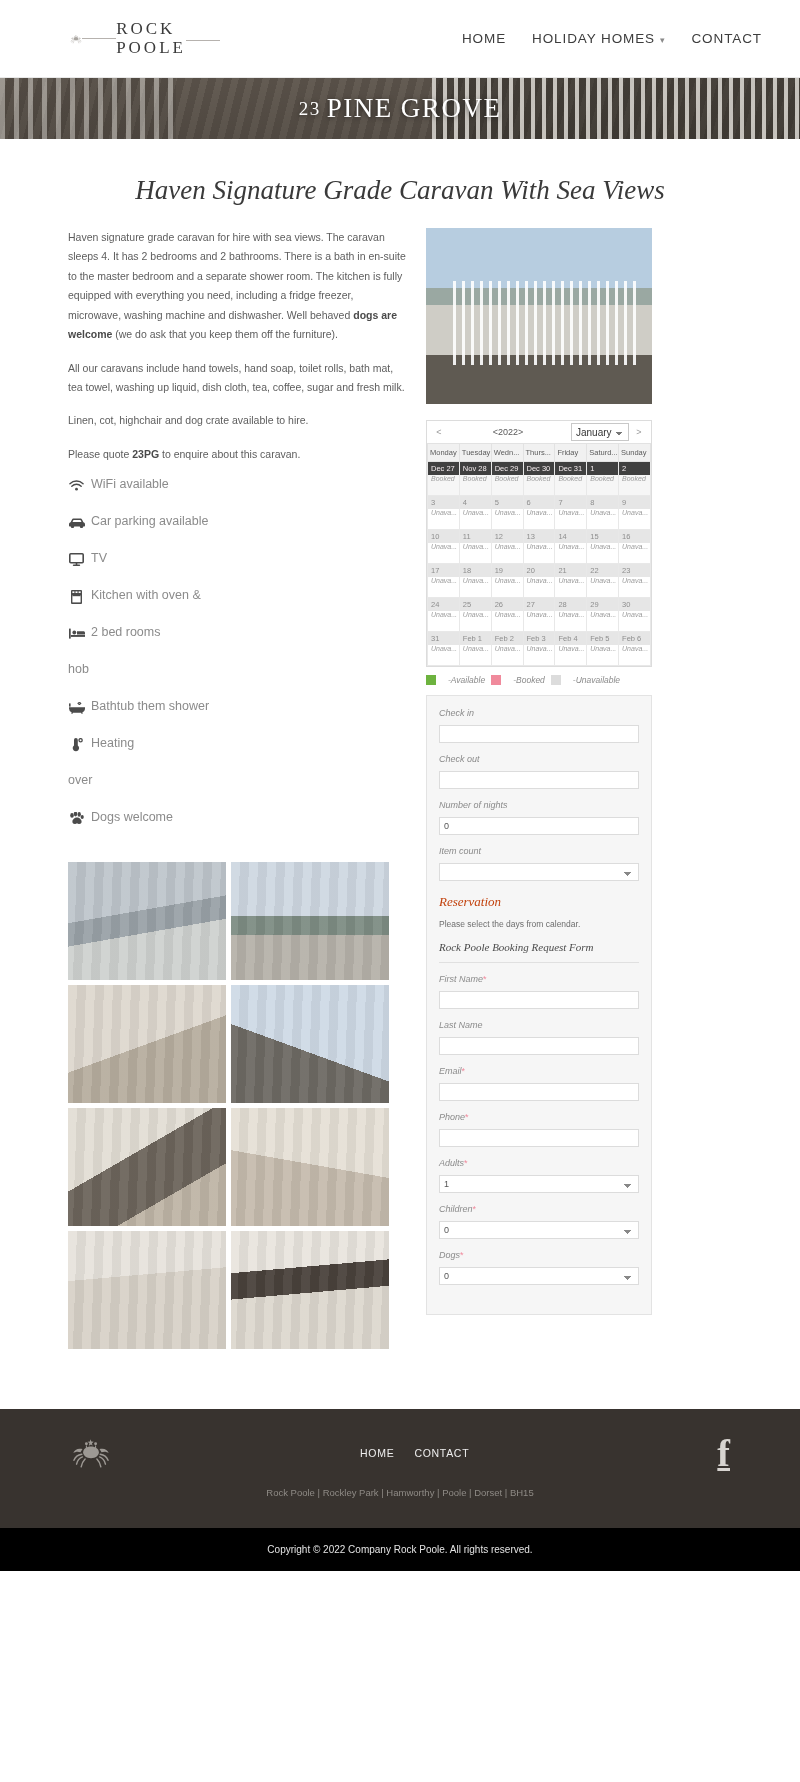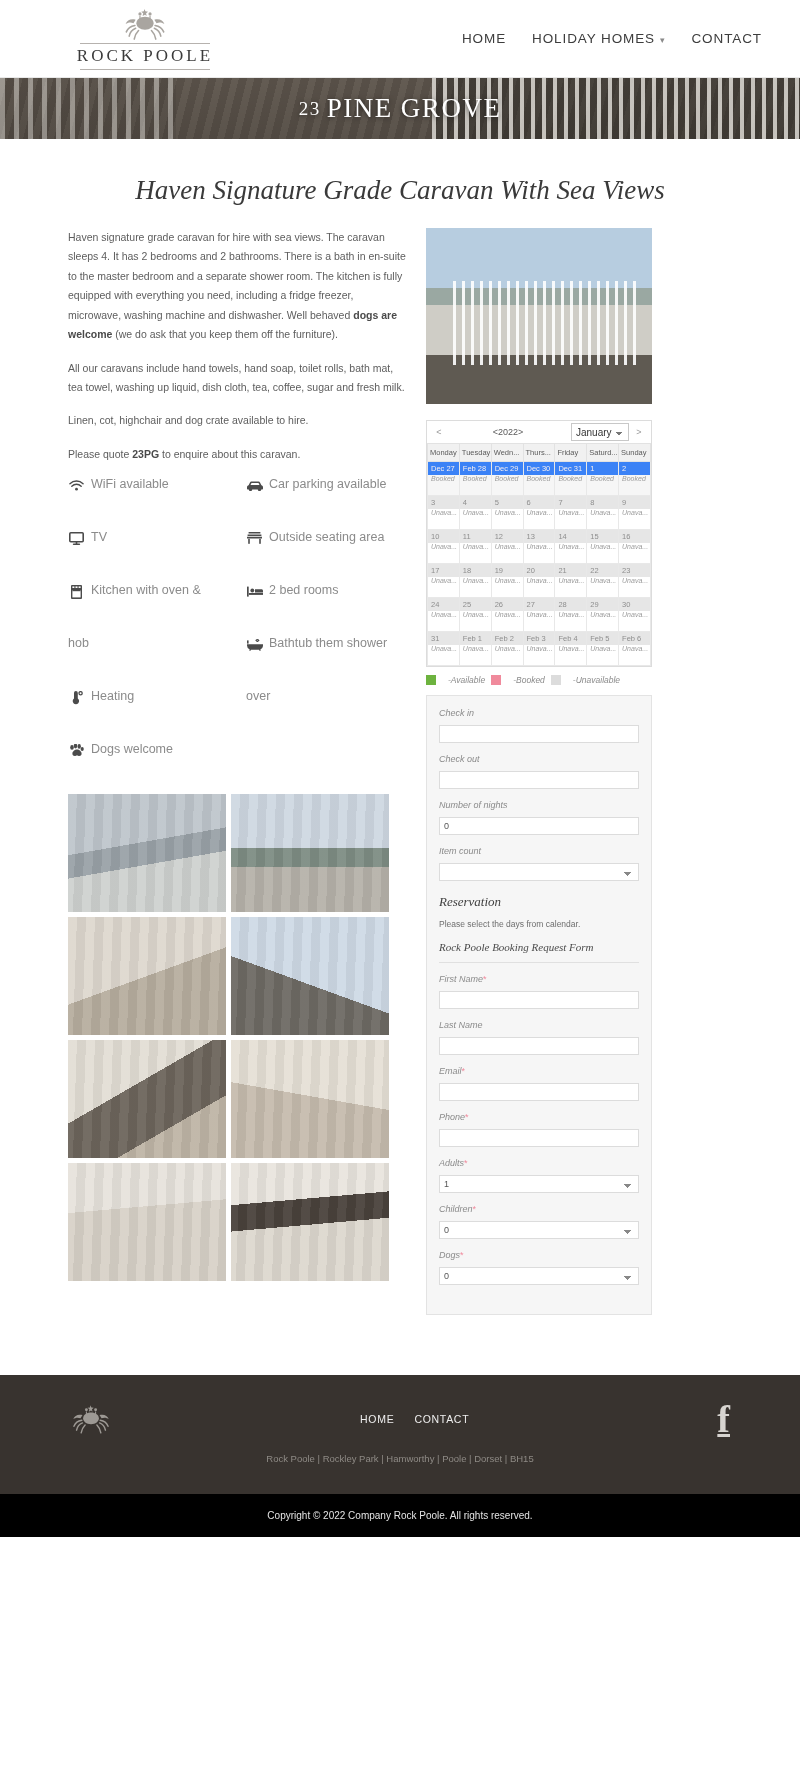--- a/index.html
+++ b/index.html
@@ -13,21 +13,21 @@
   
   .site-header {
     height: 78px;
     background: #ffffff;
     display: flex;
     align-items: center;
     justify-content: space-between;
     padding: 0 38px 0 70px;
     border-bottom: 1px solid #e9e9e9;
   }
-  .brand { display: flex; flex-direction: column; align-items: center; width: 150px; }
+  .brand { display: flex; flex-direction: row; align-items: center; width: 150px; }
   .brand-crab { width: 46px; height: 34px; display: block; }
   .brand-rule { width: 130px; height: 1px; background: #b6b2ae; margin: 2px 0 3px; }
   .brand-name {
     font-family: "Liberation Serif", serif;
     font-size: 17px;
     letter-spacing: 3px;
     color: #3b3b3b;
     line-height: 1.1;
   }
   .brand-rule2 { width: 130px; height: 1px; background: #b6b2ae; margin-top: 3px; }
@@ -111,25 +111,24 @@
     font-size: 10.5px;
     line-height: 1.85;
     color: #5d5d5d;
     margin-bottom: 14px;
   }
   .body-text b { color: #4a4a4a; font-weight: 700; }
 
   
   .amenities {
     display: grid;
-    grid-template-columns: 1fr 1fr;
+    grid-template-columns: 1fr;
     column-gap: 10px;
     row-gap: 0;
     margin-top: 10px;
-    gap: 16px;
   }
   .amenity {
     display: flex;
     align-items: flex-start;
     gap: 6px;
     font-size: 12.5px;
     color: #8b8b8b;
     line-height: 1;
     height: 37px;
   }
@@ -247,21 +246,21 @@
     overflow: hidden;
   }
   .cell-state {
     font-size: 7px;
     font-style: italic;
     color: #9b9b9b;
     padding: 0 3px;
     white-space: nowrap;
     overflow: hidden;
   }
-  td.booked .cell-date { background: #3b82f6; color: #f6eef0; }
+  td.booked .cell-date { background: #404040; color: #f6eef0; }
   td.unavail .cell-date { background: #e6e6e6; color: #8e8e8e; }
   td.booked { background: #f6f6f6; }
 
   .legend {
     display: flex; align-items: center; gap: 6px;
     margin-top: 8px;
     font-size: 8.5px;
     font-style: italic;
     color: #8b8b8b;
   }
@@ -298,21 +297,21 @@
     appearance: none; -webkit-appearance: none;
     background-image: linear-gradient(45deg, transparent 50%, #888 50%), linear-gradient(135deg, #888 50%, transparent 50%);
     background-position: calc(100% - 10px) 8px, calc(100% - 6px) 8px;
     background-size: 4px 4px, 4px 4px;
     background-repeat: no-repeat;
   }
   .res-title {
     font-family: "Liberation Serif", serif;
     font-style: italic;
     font-size: 13px;
-    color: #404040;
+    color: #c2410c;
     margin: 2px 0 9px;
   }
   .res-note {
     font-size: 8.5px;
     color: #6e6e6e;
     margin-bottom: 12px;
   }
   .form-title {
     font-family: "Liberation Serif", serif;
     font-style: italic;
@@ -449,30 +448,20 @@
           <span class="am-ico">
             <svg width="15" height="13" viewBox="0 0 15 13" fill="none" stroke="#4b4b4b" stroke-width="1.6">
               <rect x="0.8" y="0.8" width="13.4" height="9" rx="1"></rect>
               <path d="M4.6 12.2h5.8" stroke-linecap="round"></path>
               <path d="M7.5 9.8v2.4"></path>
             </svg>
           </span>
           <span>TV</span>
         </div>
 
-        <div class="amenity">
-          <span class="am-ico">
-            <svg width="15" height="13" viewBox="0 0 15 13" fill="#4b4b4b">
-              <path d="M1.6 0h11.8v1.6H1.6zM0.6 2.4h13.8V4H0.6zM0 4.8h15v1.8H0z"></path>
-              <rect x="1.2" y="6.8" width="1.6" height="5"></rect>
-              <rect x="12.2" y="6.8" width="1.6" height="5"></rect>
-            </svg>
-          </span>
-          <span>Outside seating area</span>
-        </div>
 
         <div class="amenity">
           <span class="am-ico">
             <svg width="11" height="14" viewBox="0 0 11 14" fill="#4b4b4b">
               <rect x="0" y="0" width="11" height="14" rx="1"></rect>
               <rect x="1.4" y="1.4" width="2" height="1.6" fill="#fff"></rect>
               <rect x="4.5" y="1.4" width="2" height="1.6" fill="#fff"></rect>
               <rect x="7.6" y="1.4" width="2" height="1.6" fill="#fff"></rect>
               <rect x="1.4" y="5" width="8.2" height="7.4" fill="#fff"></rect>
               <rect x="1.4" y="5" width="8.2" height="1.2"></rect>
@@ -574,21 +563,21 @@
             <th>Sunday</th>
           </tr>
             </thead>
           <tbody id="cal-body">
               <tr>
                 <td class="booked">
                   <div class="cell-date">Dec 27</div>
                   <div class="cell-state">Booked</div>
                 </td>
                 <td class="booked">
-                  <div class="cell-date">Feb 28</div>
+                  <div class="cell-date">Nov 28</div>
                   <div class="cell-state">Booked</div>
                 </td>
                 <td class="booked">
                   <div class="cell-date">Dec 29</div>
                   <div class="cell-state">Booked</div>
                 </td>
                 <td class="booked">
                   <div class="cell-date">Dec 30</div>
                   <div class="cell-state">Booked</div>
                 </td>

